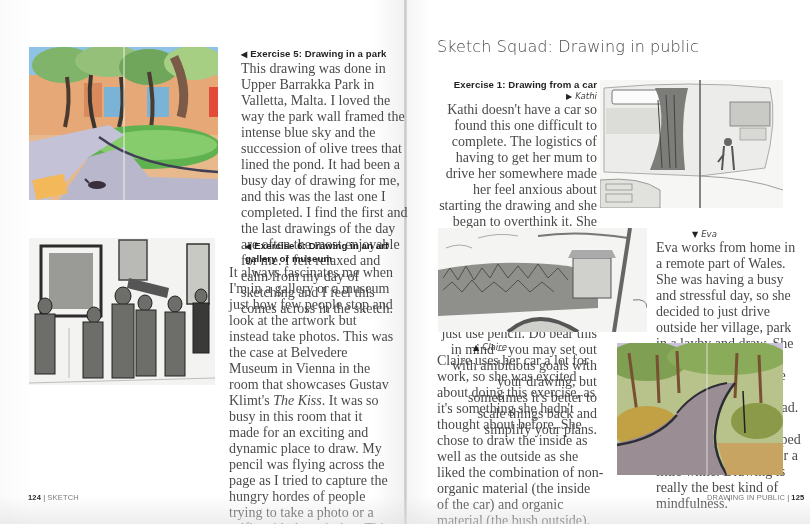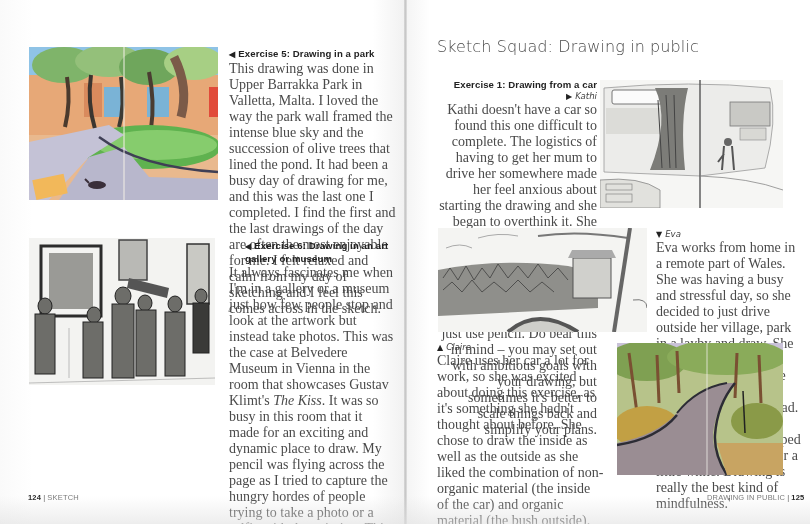--- a/index.html
+++ b/index.html
@@ -8,21 +8,21 @@
 
   .page { position: absolute; top: 0; height: 524px; background: #ffffff; }
   .page-left { left: 0; width: 405px; background: linear-gradient(to right, #fafafa 0%, #ffffff 8%, #ffffff 92%, #f1f1f1 100%); }
   .page-right { left: 406px; width: 404px; background: linear-gradient(to right, #f4f4f4 0%, #ffffff 6%, #ffffff 100%); }
   .gutter { position: absolute; left: 404px; top: 0; width: 3px; height: 524px; background: linear-gradient(to right, #d8d8d8, #c8c8c8, #e2e2e2); }
   .bottom-shade { position: absolute; left: 0; bottom: 0; width: 810px; height: 28px; background: linear-gradient(to bottom, rgba(255,255,255,0), rgba(225,225,225,0.6)); pointer-events: none; }
 
   .art { position: absolute; overflow: hidden; }
 
   .heading { font-family: "Liberation Sans", sans-serif; font-weight: bold; font-size: 9.6px; color: #222; line-height: 12px; letter-spacing: 0.1px; }
-  .subhead { font-family: "DejaVu Sans", sans-serif; font-style: italic; font-size: 8.6px; color: #444; line-height: 11px; }
+  .subhead { font-family: "DejaVu Sans", sans-serif; font-style: italic; font-size: 8.6px; color: #444; line-height: 11px; margin-left: 36px; }
   .marker { font-style: normal; font-size: 8px; margin-right: 3px; color: #222; }
   .body-text { font-size: 14px; line-height: 16px; color: #4a4a4a; }
 
   .block { position: absolute; }
 
   .page-title { position: absolute; left: 437px; top: 37px; font-family: "DejaVu Sans", sans-serif; font-weight: 200; font-size: 16px; color: #4a4a4a; letter-spacing: 0.1px; white-space: nowrap; }
 
   .folio { position: absolute; top: 493px; font-family: "Liberation Sans", sans-serif; font-size: 7.5px; color: #777; letter-spacing: 0.2px; }
   .folio b { color: #222; font-weight: bold; }
   .sep { color: #555; margin: 0 2px; }
@@ -57,21 +57,21 @@
     <path d="M0 95 L80 78 L95 88 L60 110 L20 153 L0 153 Z" fill="#c4c2d6"></path>
     <path d="M60 110 L95 100 L120 130 L189 132 L189 153 L30 153 Z" fill="#b8b7cc"></path>
     <path d="M70 90 Q110 120 189 125" stroke="#3f3f55" stroke-width="2.5" fill="none"></path>
     <rect x="5" y="130" width="32" height="20" fill="#f2b85a" transform="rotate(-12 20 140)"></rect>
     <ellipse cx="68" cy="138" rx="9" ry="4" fill="#3a2f3a"></ellipse>
     <path d="M60 136 L56 132" stroke="#3a2f3a" stroke-width="2"></path>
     <line x1="95" y1="0" x2="95" y2="153" stroke="#f3efe6" stroke-width="1"></line>
   </svg>
 </div>
 
-<div class="block" style="left:229px; top:48px; width:170px;">
+<div class="block" style="left:241px; top:48px; width:170px;">
   <div class="heading">
     <span class="marker">◀</span><span>Exercise 5: Drawing in a park</span>
   </div>
   <p class="body-text" style="width:167px;">This drawing was done in Upper Barrakka Park in Valletta, Malta. I loved the way the park wall framed the intense blue sky and the succession of olive trees that lined the pond. It had been a busy day of drawing for me, and this was the last one I completed. I find the first and the last drawings of the day are often the most enjoyable for me. I felt relaxed and calm from my day of sketching and I feel this comes across in the sketch.</p>
 </div>
 
 <div class="art" style="left:29px; top:238px; width:186px; height:147px;">
   <svg width="186" height="147" viewBox="0 0 186 147" xmlns="http://www.w3.org/2000/svg">
     <rect width="186" height="147" fill="#f3f3f1"></rect>
     <rect x="12" y="8" width="60" height="70" fill="none" stroke="#2c2c2c" stroke-width="3"></rect>

